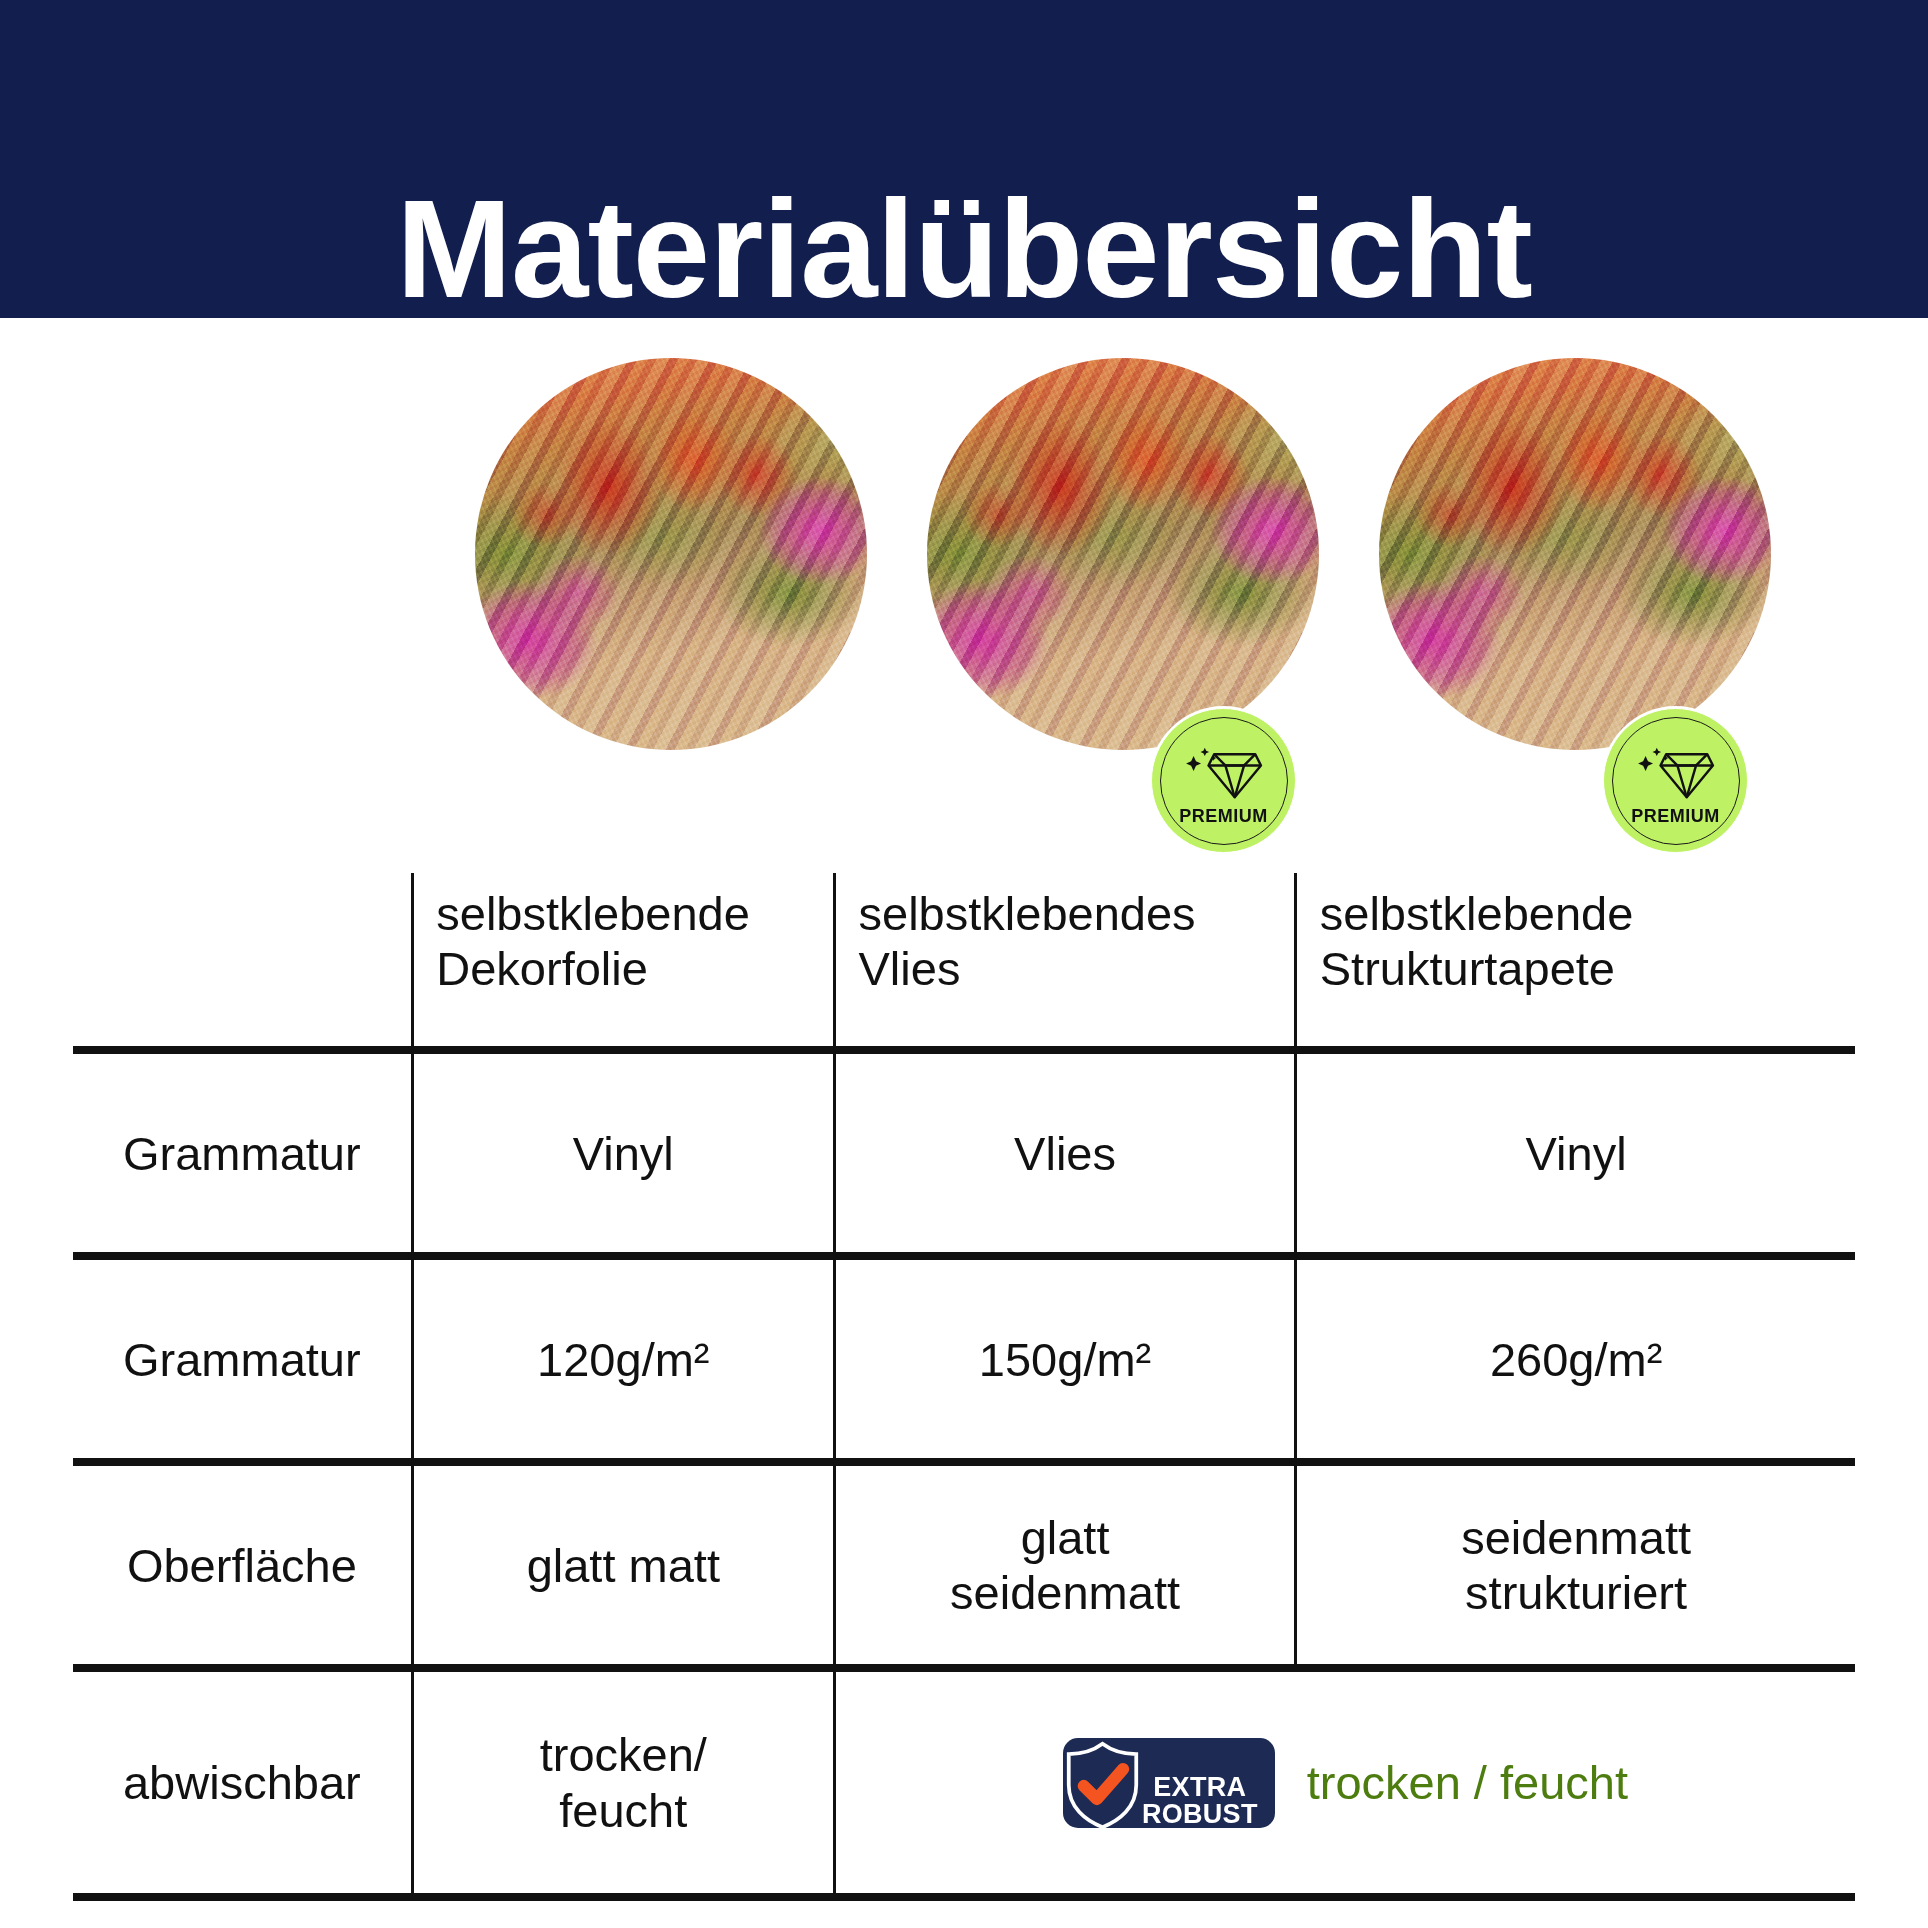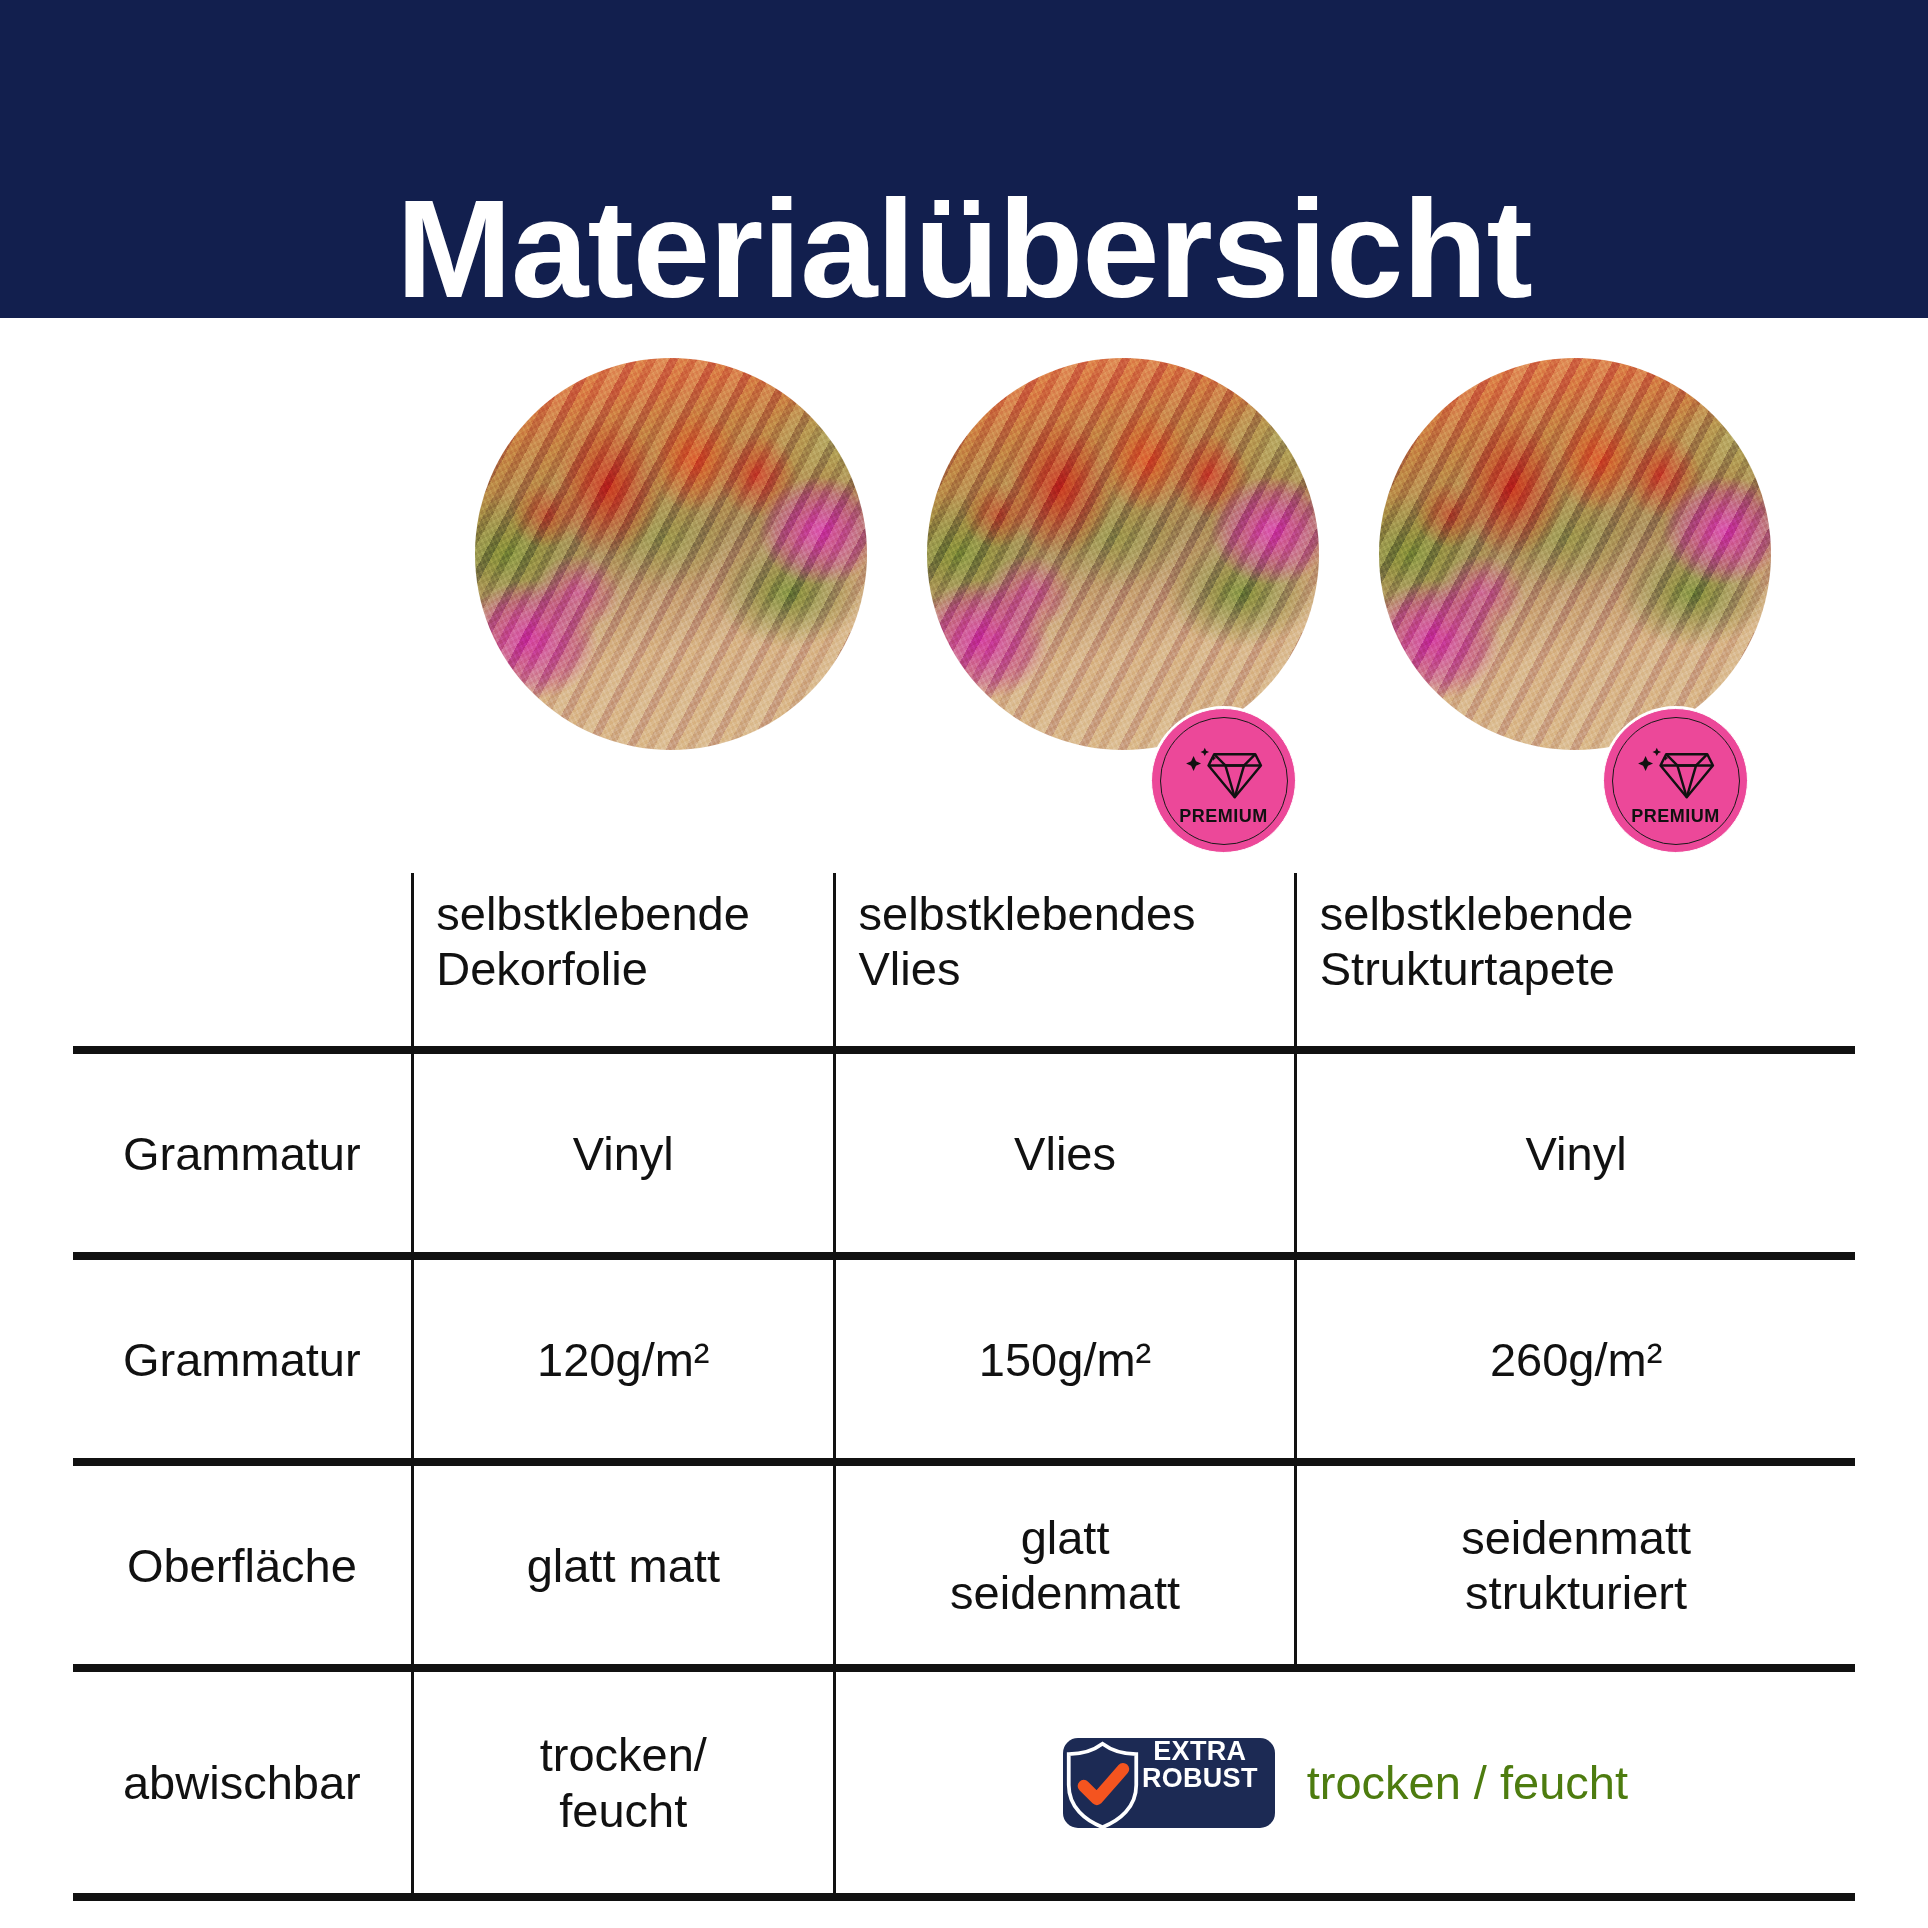--- a/index.html
+++ b/index.html
@@ -110,21 +110,21 @@
       repeating-linear-gradient(-28deg, rgba(255,255,255,0.05) 0 2.8px, rgba(0,0,0,0.05) 2.8px 5.6px);
     mix-blend-mode: overlay;
   }
 
   
   .premium-badge {
     position: absolute;
     width: 143px;
     height: 143px;
     border-radius: 50%;
-    background: #ec4899;
+    background: #bef264;
     border: 1.9px solid #ffffff;
     box-shadow: 0 0 0 1.9px #ffffff;
     display: flex;
     flex-direction: column;
     align-items: center;
     justify-content: center;
     z-index: 5;
   }
   .premium-badge .ring {
     position: absolute;
@@ -209,21 +209,21 @@
   
   .robust-cell-inner {
     display: flex;
     align-items: center;
     justify-content: center;
     gap: 32px;
   }
   .robust-badge {
     position: relative;
     display: inline-flex;
-    align-items: flex-start;
+    align-items: flex-end;
     background: #1c2a54;
     border-radius: 15px;
     height: 90px;
     padding: 0 17px 0 79px;
     flex: 0 0 auto;
   }
   .robust-badge .shield {
     position: absolute;
     left: -3.8px;
     top: 1.9px;

